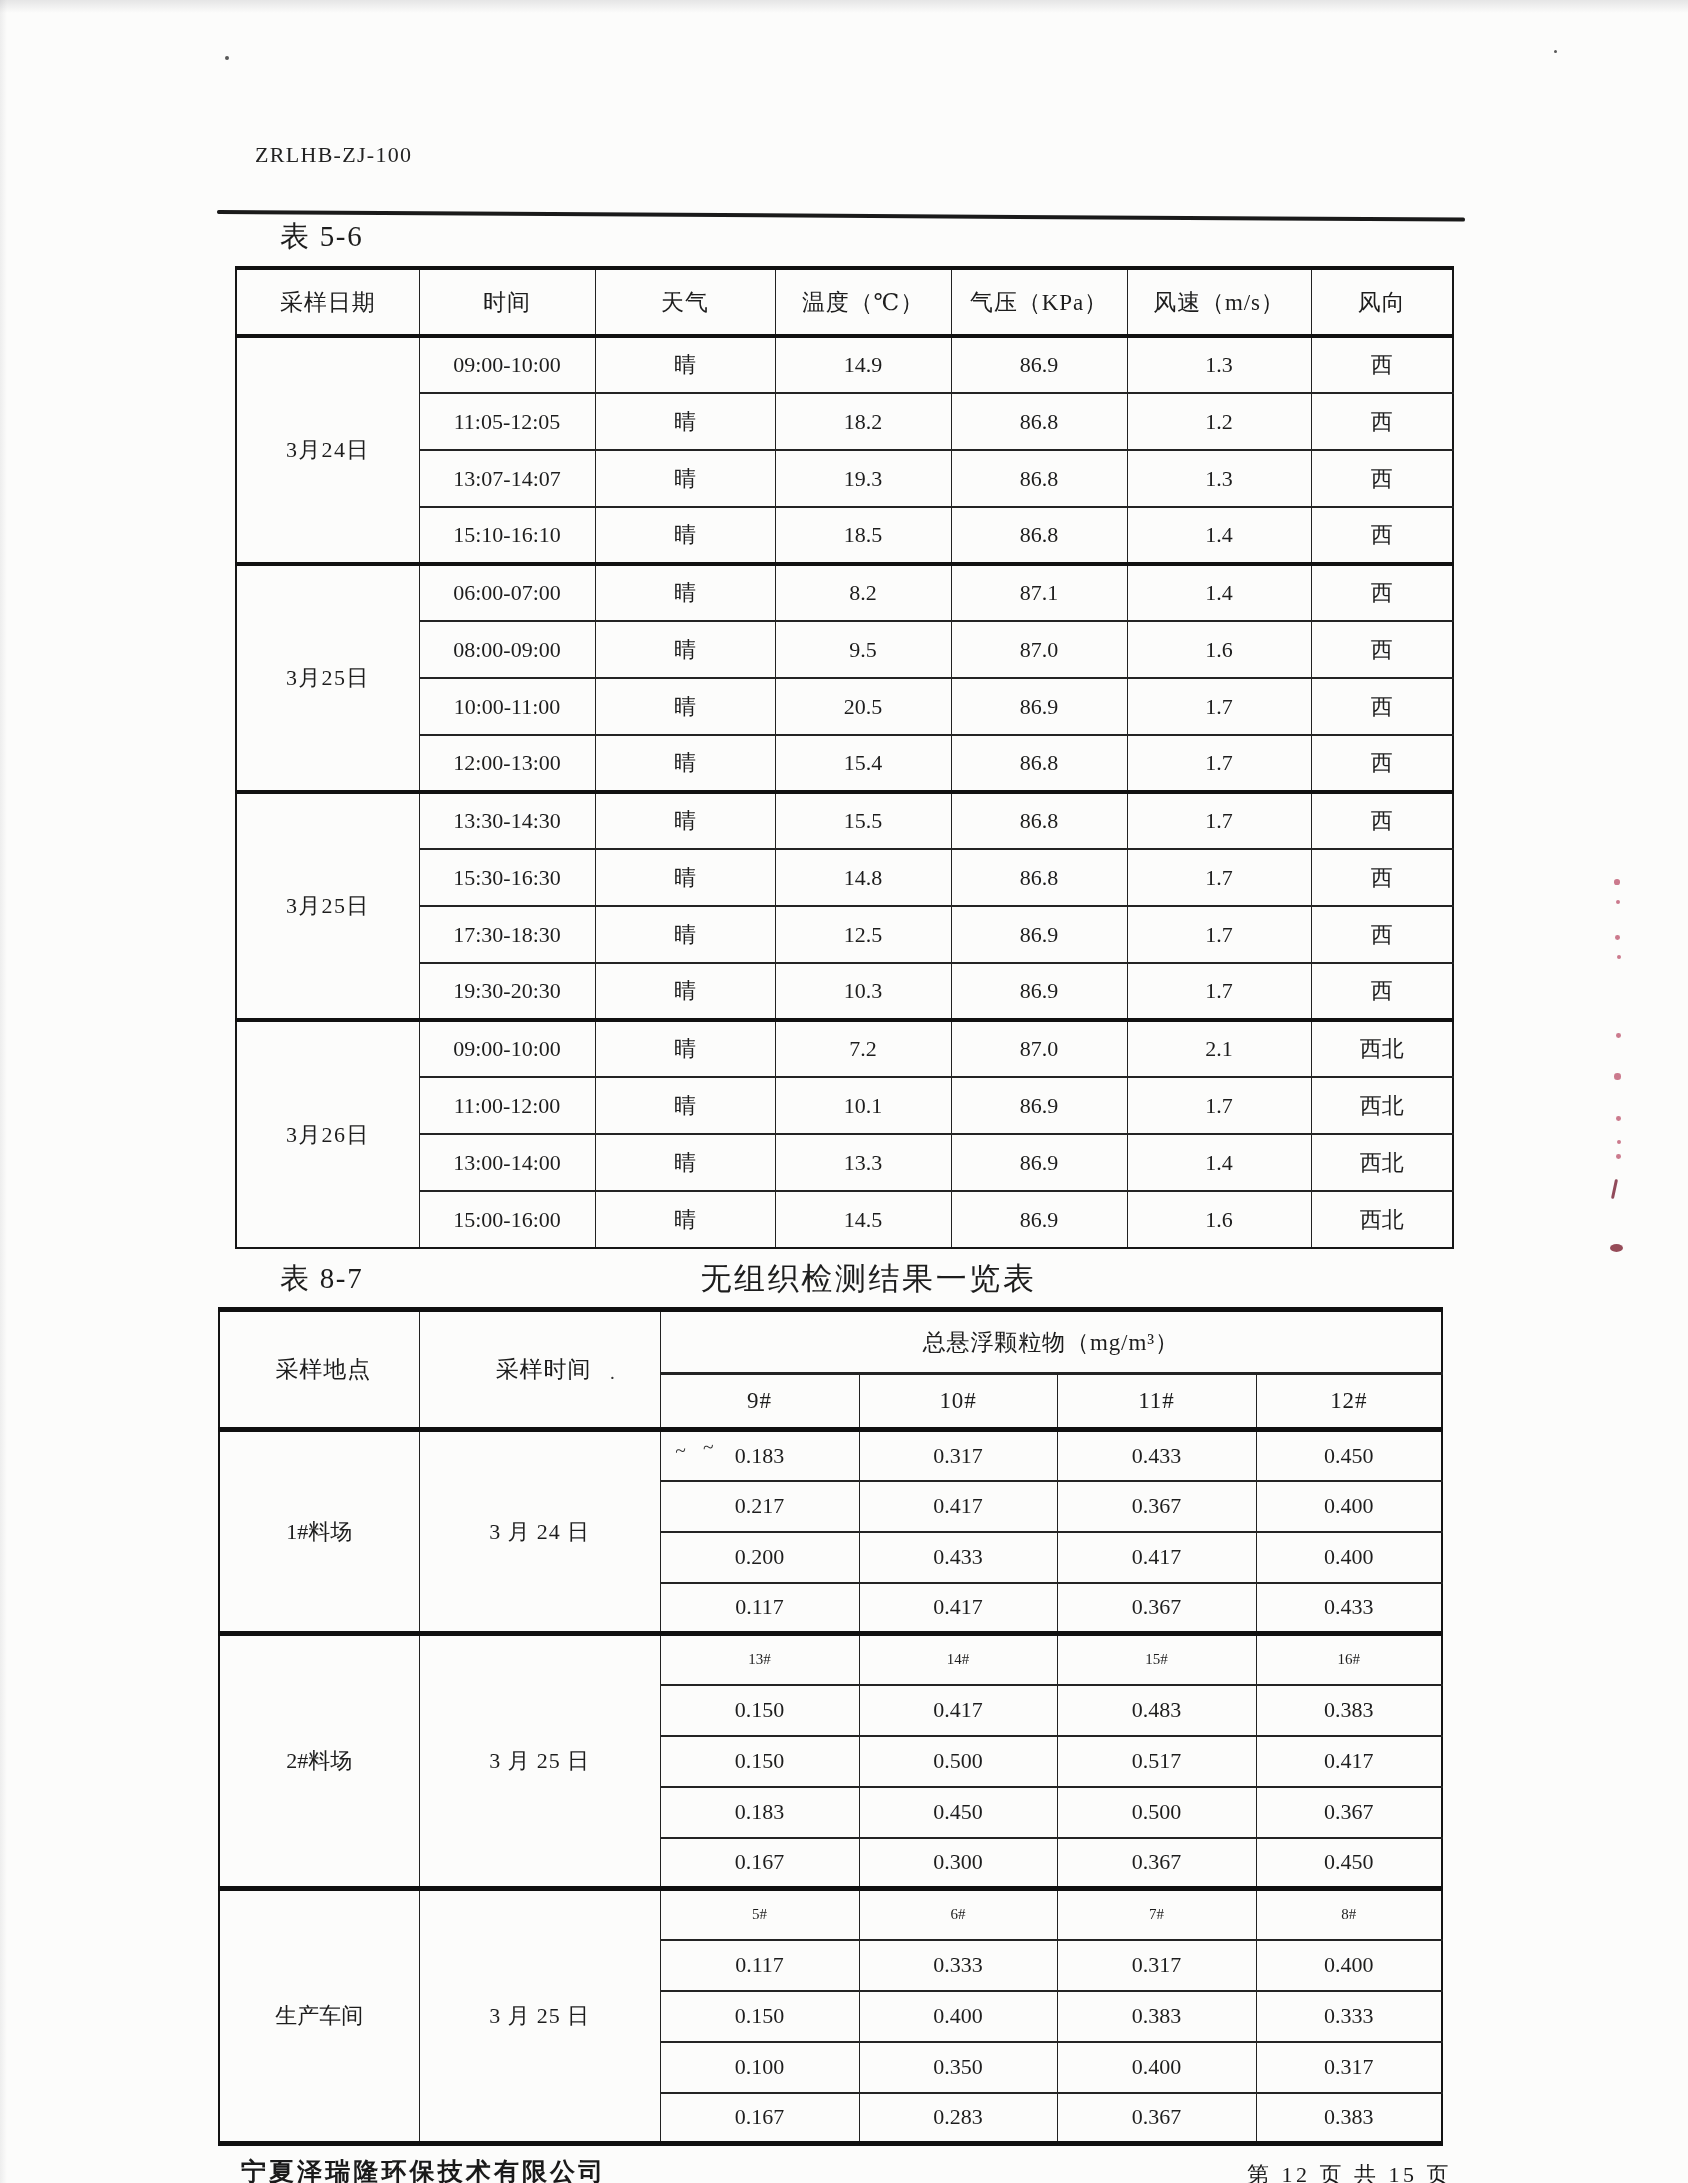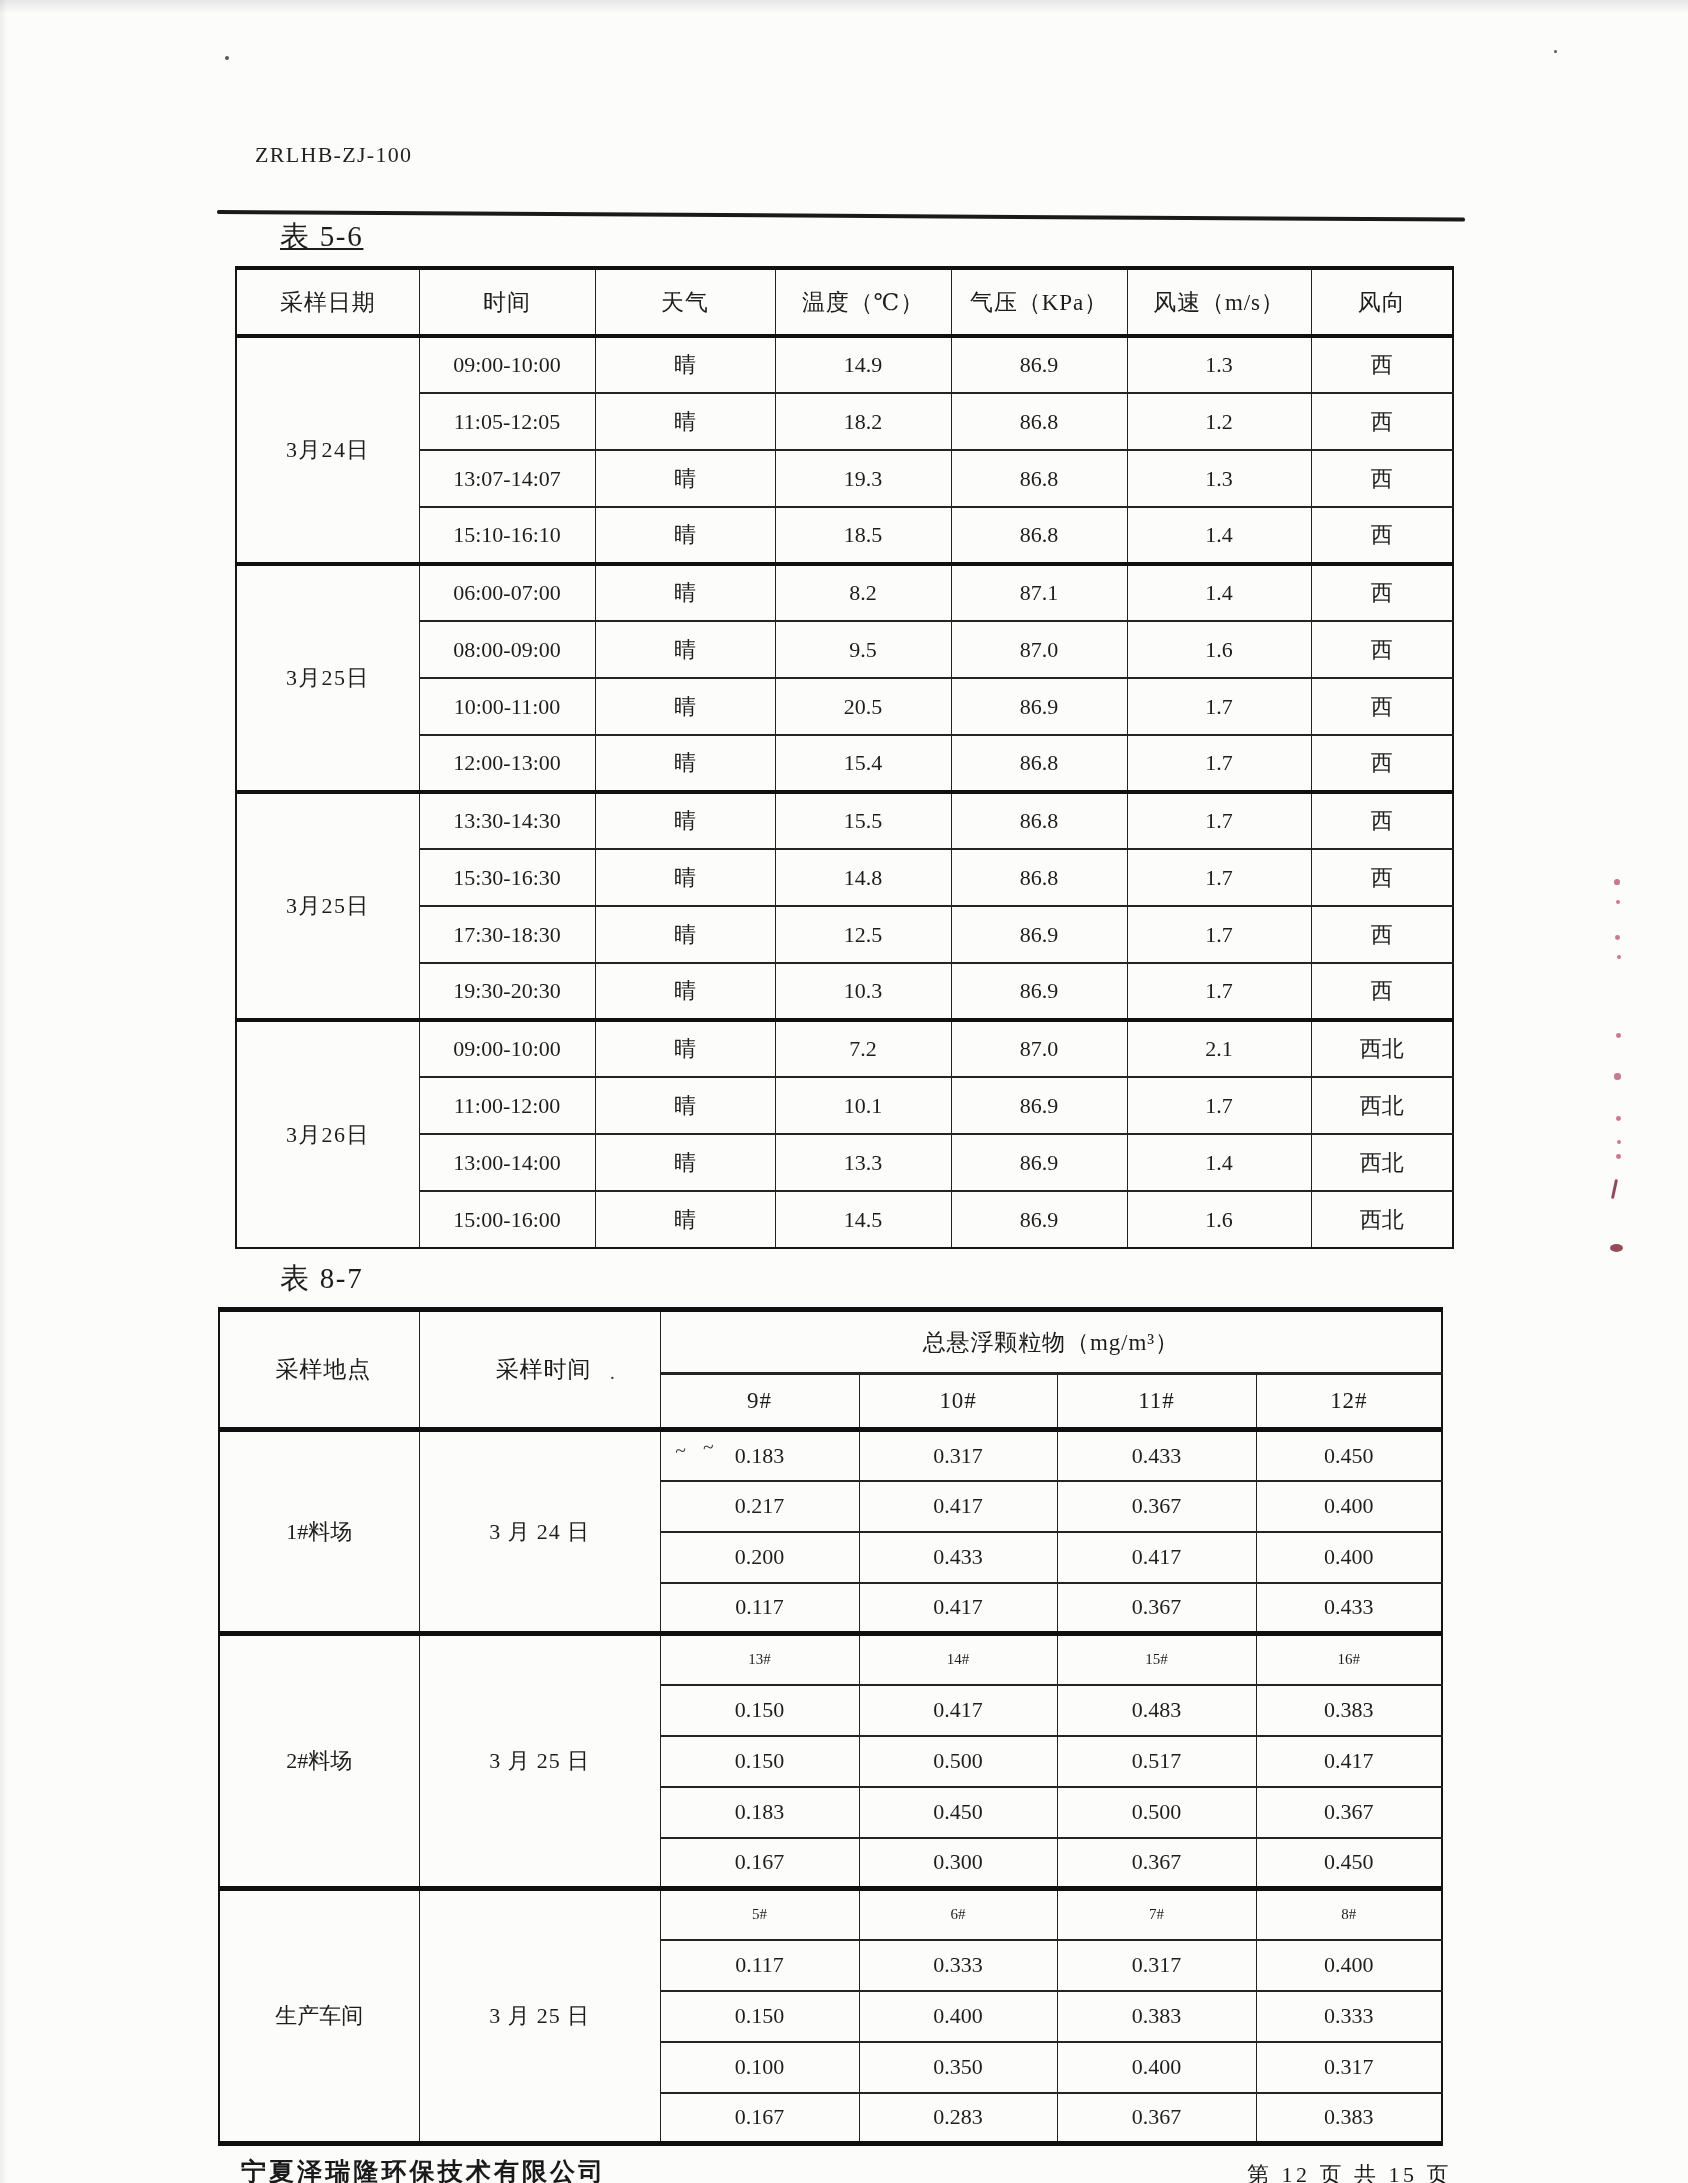--- a/index.html
+++ b/index.html
@@ -25,21 +25,21 @@
 
   
   .doc-code{left:255px;top:142px;font-size:22px;letter-spacing:1.3px;color:#232323;}
   .doc-title{left:638px;top:139px;width:489px;text-align:center;font-size:25px;letter-spacing:0.4px;color:#1b1b1b;}
   .header-rule{left:217px;top:210px;width:1248px;height:3.5px;background:#1a1a1a;border-radius:1.7px;
     transform:rotate(.35deg);transform-origin:0 50%;}
 
   
   .cap-label{font-size:29px;letter-spacing:1.7px;}
   .cap-title{width:419px;text-align:center;font-size:31px;letter-spacing:2.6px;}
-  .cap1-label{left:280px;top:217px;text-decoration:underline;}
+  .cap1-label{left:280px;top:217px;}
   .cap1-title{left:659px;top:215px;}
   .cap2-label{left:280px;top:1259px;}
   .cap2-title{left:659px;top:1258px;}
 
   
   table{border-collapse:collapse;table-layout:fixed;}
   th,td{text-align:center;vertical-align:middle;padding:0;font-weight:400;overflow:hidden;}
 
   
   .t1-wrap{left:218px;top:266px;padding-left:17px;}
@@ -252,20 +252,21 @@
             <td class="val-cell">14.5</td>
             <td class="val-cell">86.9</td>
             <td class="val-cell">1.6</td>
             <td class="val-cell">西北</td>
           </tr>
         </tbody>
     </table>
   </div>
 
   <div class="abs cap-label cap2-label">表 8-7</div>
+  <div class="abs cap-title cap2-title">无组织检测结果一览表</div>
 
   <div class="abs t2-wrap">
     <table id="tsp-table">
       <colgroup>
         <col style="width:200px">
           <col style="width:241px">
           <col style="width:199px">
         <col style="width:198px">
           <col style="width:199px">
           <col style="width:186px">

